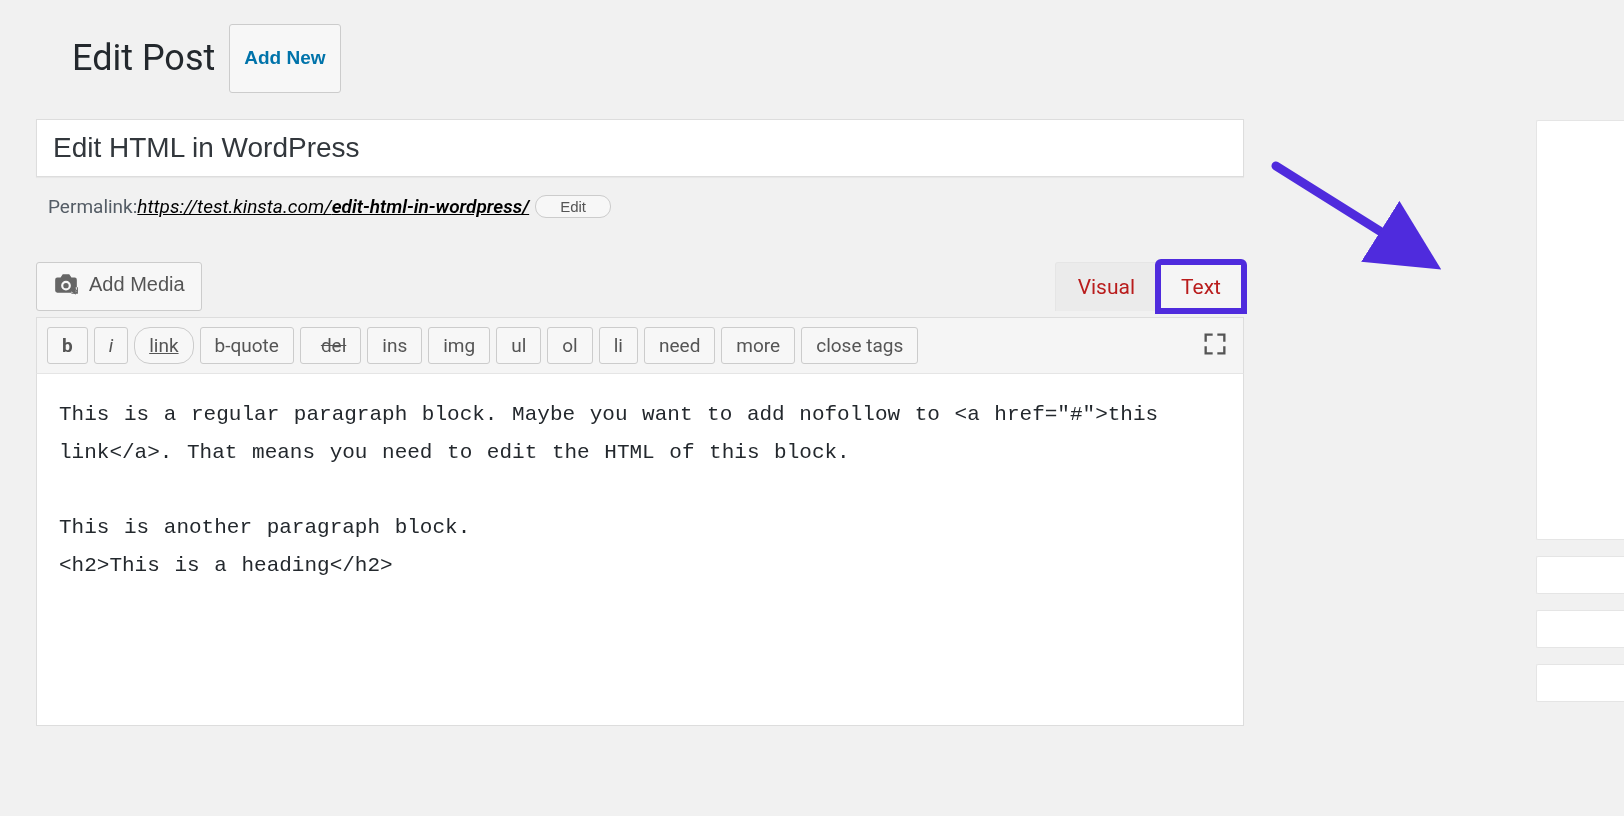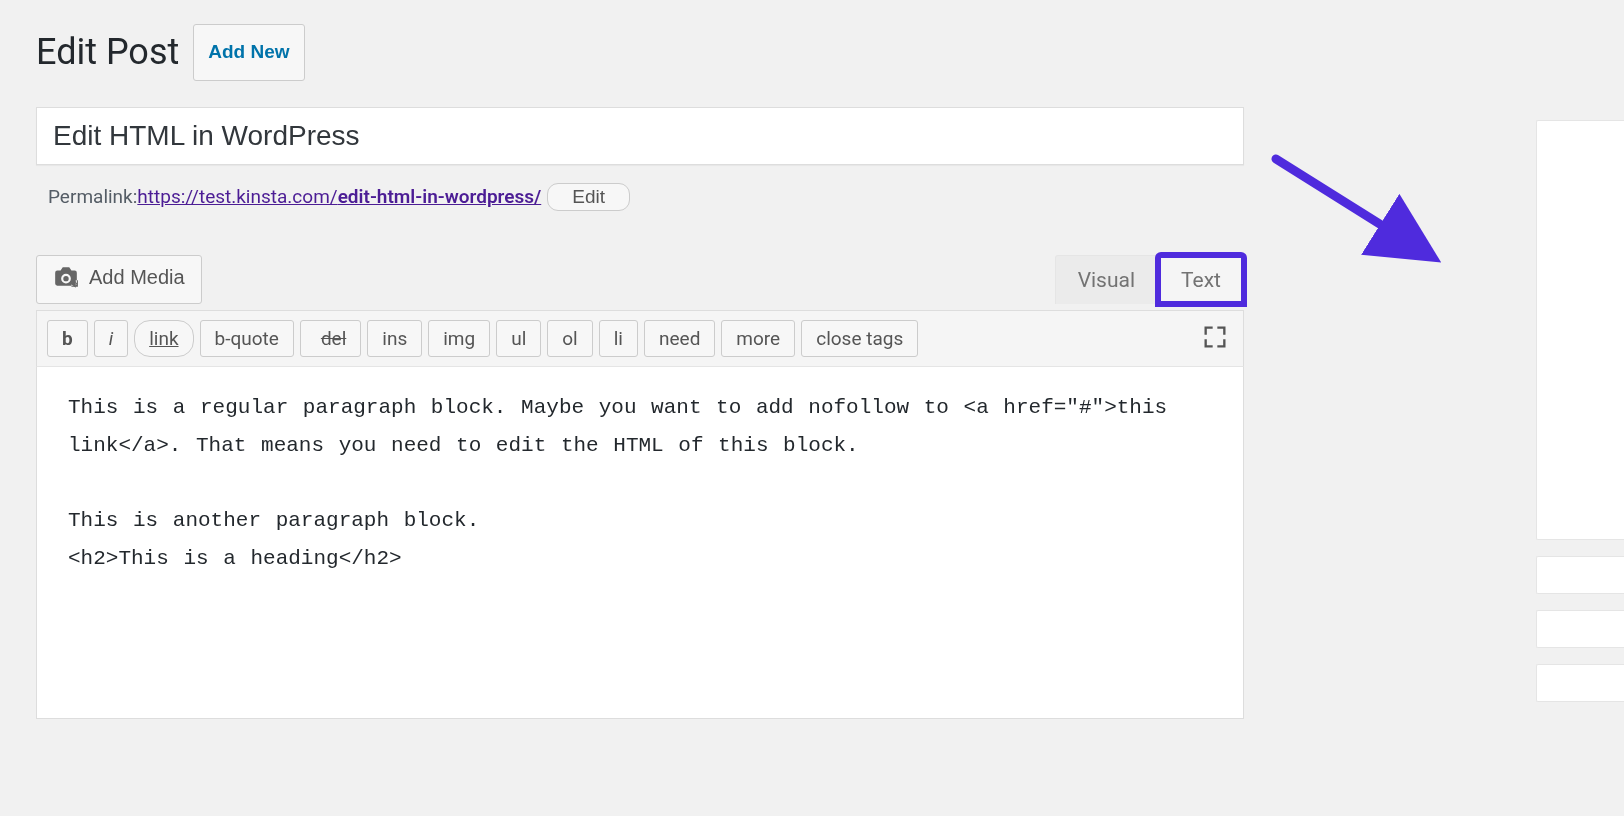--- a/index.html
+++ b/index.html
@@ -13,32 +13,33 @@
   .wrap {
     padding: 24px 24px 0 36px;
     width: 1624px;
     position: relative;
   }
   .heading-row {
     display: flex;
     align-items: center;
     gap: 14px;
     margin-bottom: 26px;
+    margin-left: 36px;
   }
   h1.page-title {
     font-size: 36px;
     font-weight: 400;
     margin: 0;
     color: #23282d;
   }
   .add-new-btn {
     background: #f7f7f7;
     border: 1px solid #ccc;
     border-radius: 3px;
-    padding: 16px 14px;
+    padding: 22px 14px;
     font-size: 19px;
     color: #0073aa;
     font-weight: 600;
     cursor: pointer;
     line-height: 1.2;
   }
   .main-col {
     width: 1208px;
   }
   .title-input {
@@ -53,32 +54,33 @@
   }
   .permalink-row {
     margin: 18px 0 0 12px;
     font-size: 19px;
     color: #555d66;
     display: flex;
     align-items: center;
     flex-wrap: wrap;
   }
   .permalink-link {
-    color: #4c1d95;
+    color: #000000;
     text-decoration: underline;
+    font-style: italic;
   }
   .permalink-slug {
     font-weight: 600;
   }
   .small-btn {
     background: #f7f7f7;
     border: 1px solid #ccc;
     border-radius: 11px;
     padding: 2px 24px;
-    font-size: 19px;
+    font-size: 15px;
     color: #555;
     cursor: pointer;
     margin-left: 6px;
   }
 
   .editor-area {
     margin-top: 44px;
     position: relative;
   }
   .top-editor-bar {
@@ -102,21 +104,21 @@
 
   .editor-tabs {
     display: flex;
   }
   .editor-tab {
     background: #ebebeb;
     border: 1px solid #e5e5e5;
     border-bottom: none;
     padding: 12px 22px;
     font-size: 21px;
-    color: #737373;
+    color: #b91c1c;
     cursor: pointer;
     border-radius: 3px 3px 0 0;
   }
   .editor-tab.active {
     background: #f5f5f5;
     border-color: #ccc;
   }
   .text-tab-highlight {
     outline: 6px solid #4f2bdd;
     outline-offset: -3px;
@@ -150,21 +152,21 @@
   .fullscreen-icon {
     cursor: pointer;
     padding: 4px;
   }
   .fullscreen-icon svg { width: 28px; height: 28px; fill: #555; }
 
   .content-area {
     background: #fff;
     border: 1px solid #ddd;
     border-top: none;
-    padding: 22px 31px 140px;
+    padding: 22px 22px 140px;
     font-family: Consolas, Monaco, "Courier New", monospace;
     font-size: 21px;
     line-height: 1.8;
     color: #23282d;
     white-space: pre-wrap;
     word-spacing: 2px;
   }
 
   .annotation-arrow {
     position: absolute;

